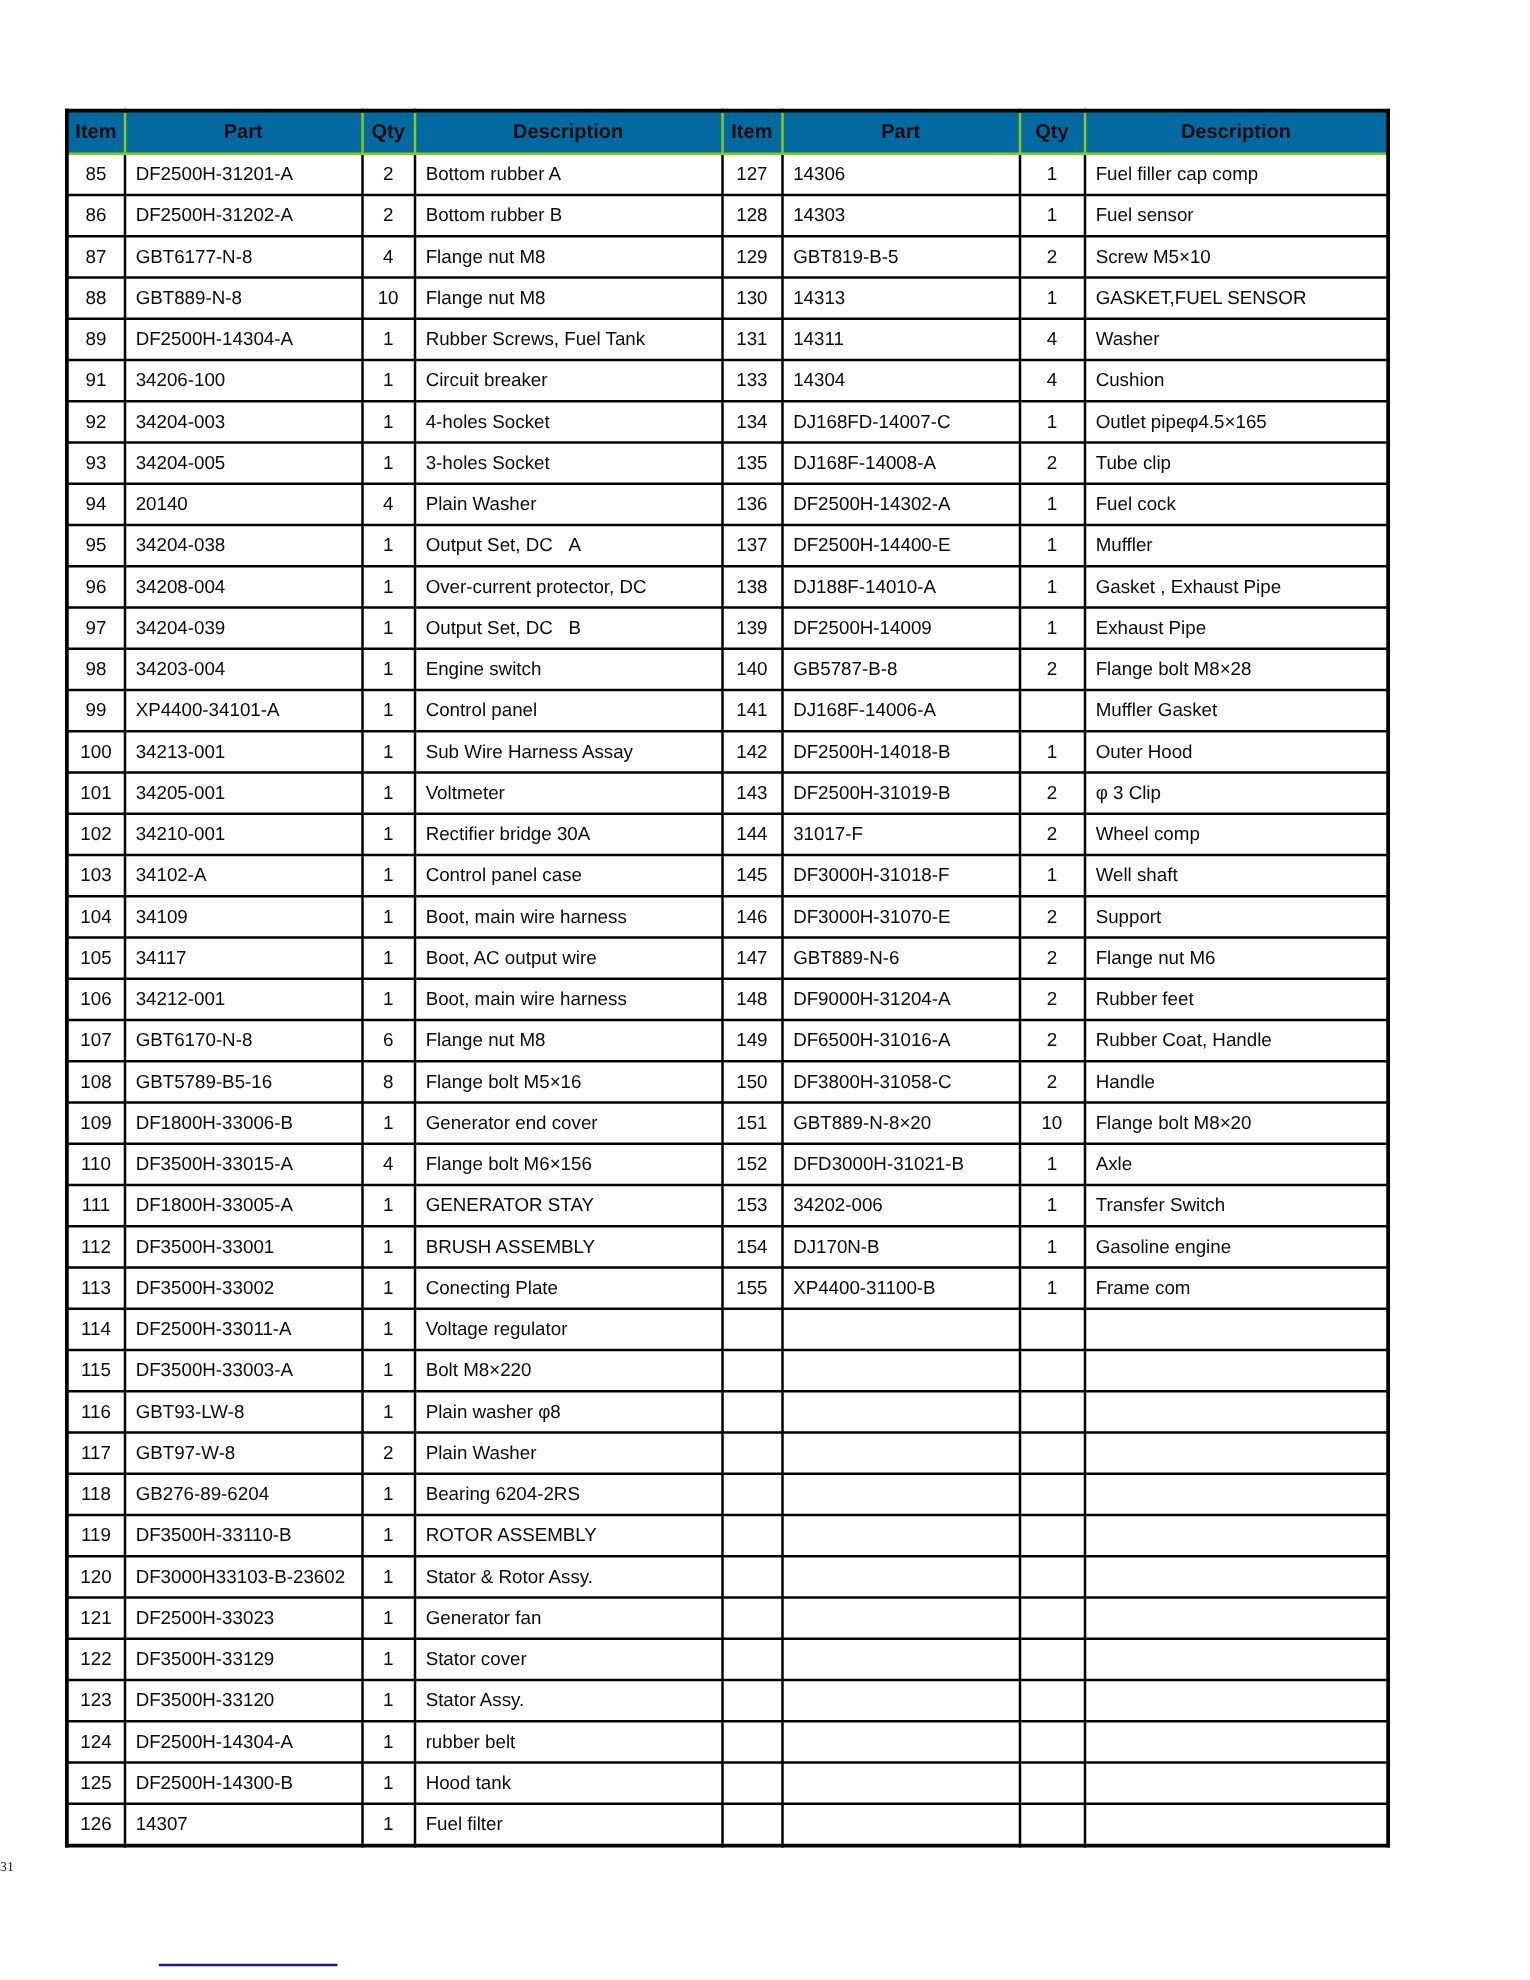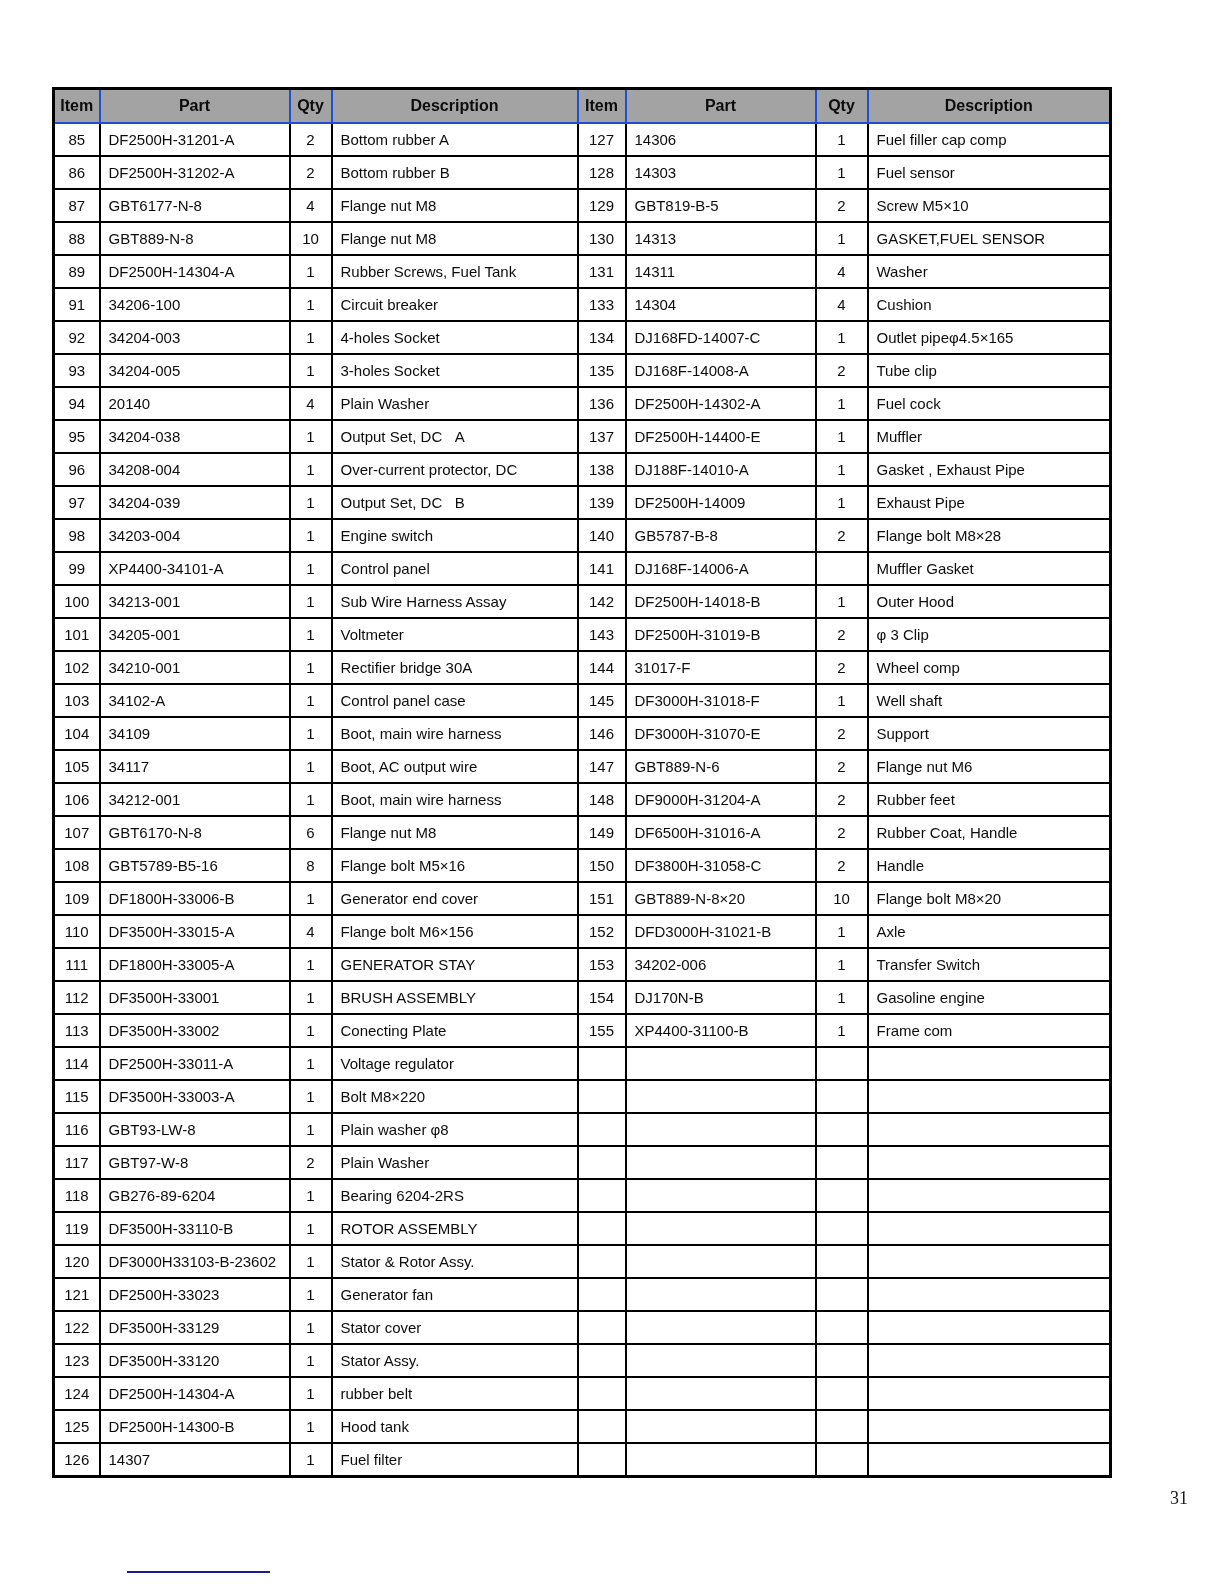--- a/index.html
+++ b/index.html
@@ -14,27 +14,27 @@
   }
   table.parts {
     position:absolute;
     left:52px; top:87px;
     width:1057px;
     border-collapse:collapse;
     table-layout:fixed;
     border:3px solid #000;
   }
   table.parts th {
-    border:2px solid #1d4ed8;
+    border:2px solid #84cc16;
     font-size:16px;
     font-weight:bold;
     height:32px;
     padding:0 4px;
     text-align:center;
-    background:#a3a3a3;
+    background:#0369a1;
   }
   table.parts td {
     border:2px solid #000;
     font-size:15px;
     height:31px;
     padding:0 8px;
     overflow:hidden;
     white-space:normal;
     vertical-align:middle;
     background:#ffffff;
@@ -43,25 +43,24 @@
   td.c-part, td.c-desc { text-align:left; }
   td.wrap-tight {
     word-break:break-all;
     padding-right:22px;
     line-height:1.3;
   }
   .page-number {
     position:absolute;
     left:0; top:1488px;
     width:1170px;
-    text-align:right;
+    text-align:left;
     font-family:"Liberation Serif", serif;
-    font-size:18px;
+    font-size:11px;
     color:#1a1a1a;
-    margin-left:18px;
   }
   .footer-line {
     position:absolute;
     left:127px; top:1571px;
     width:143px; height:2px;
     background:#1b1b91;
   }
 </style>
 </head>
 <body>

